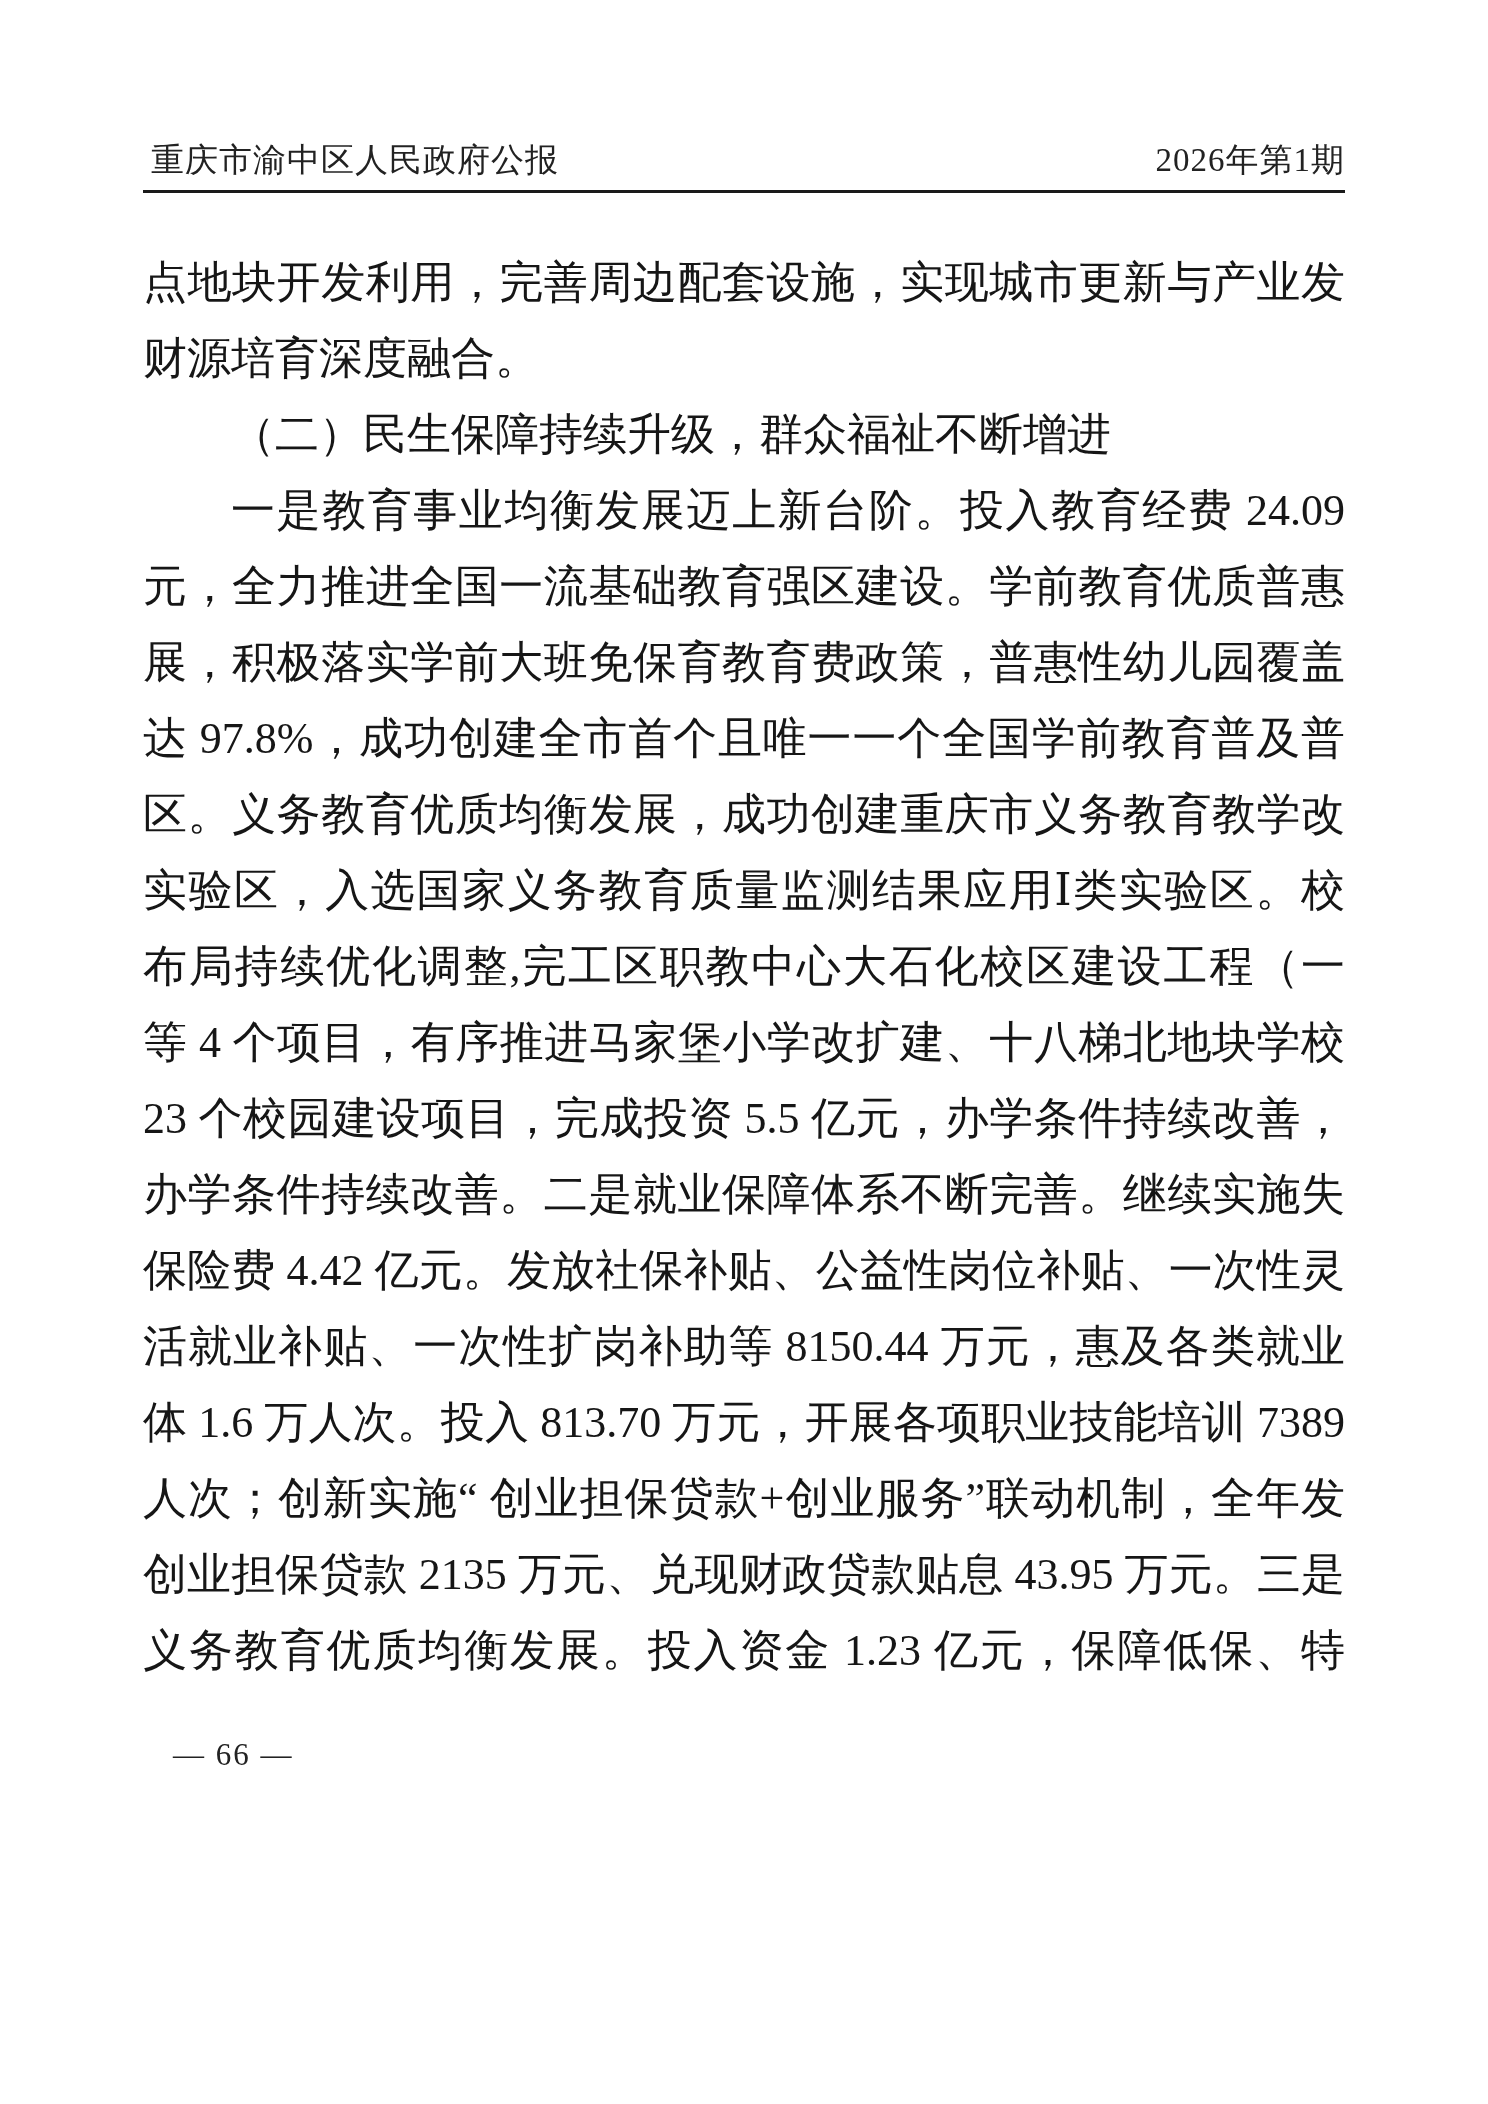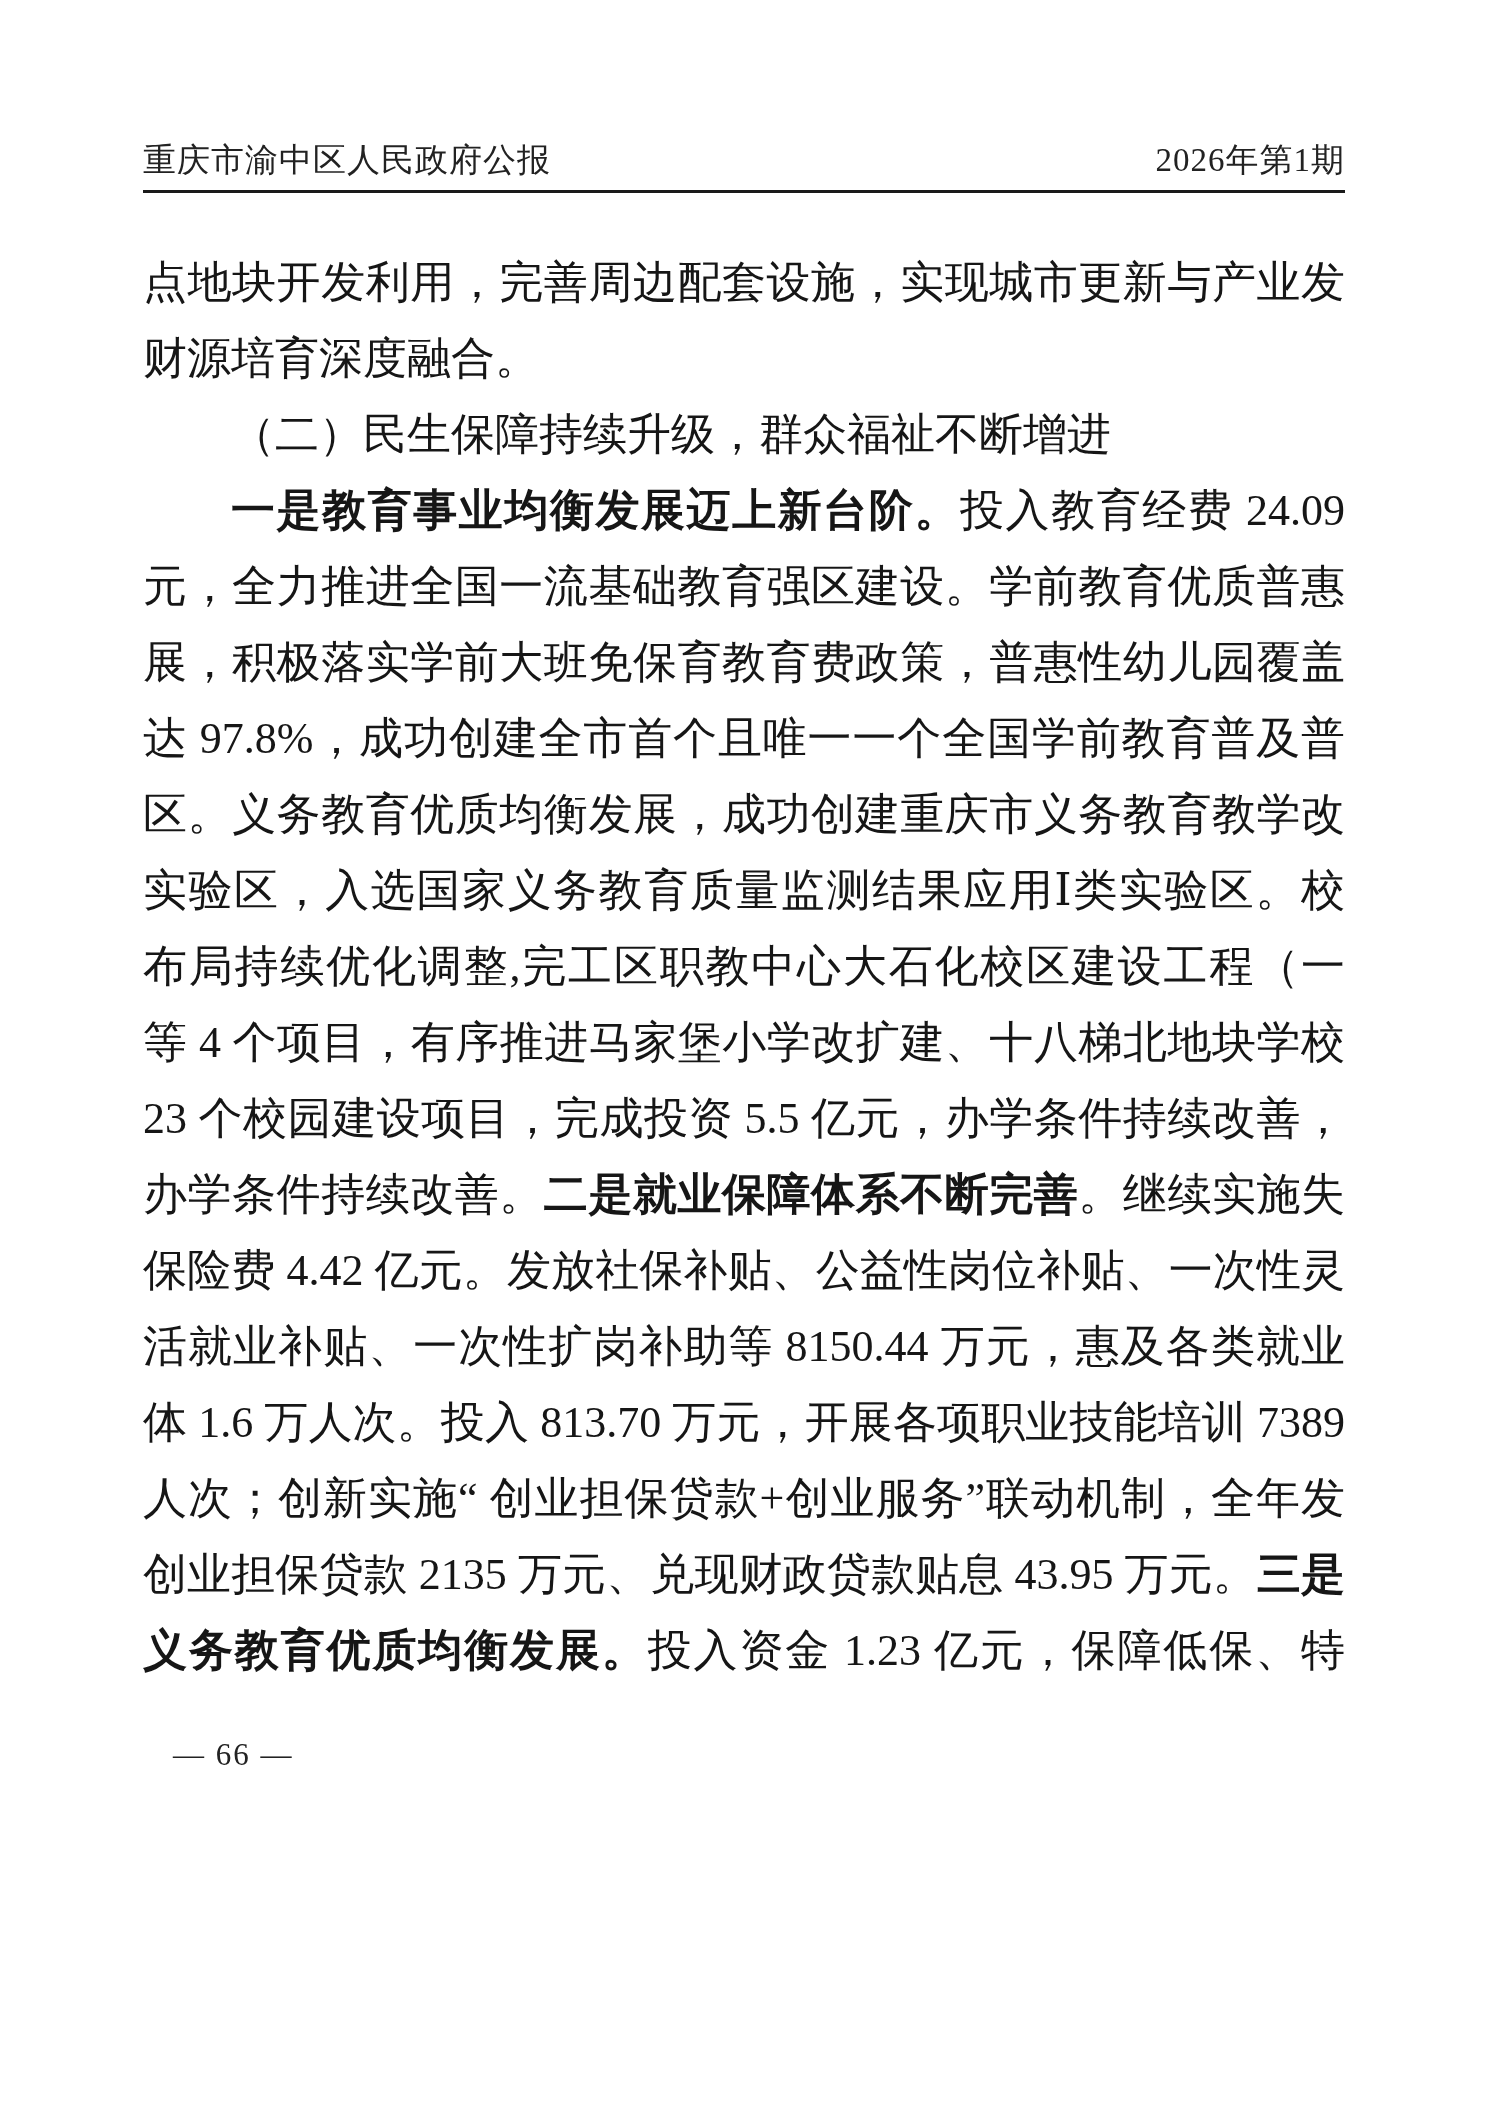--- a/index.html
+++ b/index.html
@@ -20,42 +20,42 @@
     padding-top: 140px;
     padding-bottom: 10px;
     display: flex;
     justify-content: space-between;
     align-items: flex-end;
     border-bottom: 3px solid #1a1a1a;
     font-size: 33px;
     line-height: 40px;
     color: #222222;
   }
-  .header .pub-title { letter-spacing: 1px; }
+  .header .pub-title { letter-spacing: 1px; margin-left: 8px; }
   .header .issue { letter-spacing: 1px; }
   .doc-body {
     margin-top: 52px;
   }
   .line {
     font-size: 44px;
     line-height: 76px;
     height: 76px;
     white-space: nowrap;
     color: #161616;
   }
   .line.justify {
     white-space: normal;
     text-align: justify;
     text-align-last: justify;
     text-justify: inter-character;
     overflow: hidden;
   }
   .line.indent { padding-left: 88px; }
   .line.indent.justify { text-indent: 88px; padding-left: 0; }
-  .line .bold { font-weight: 700; }
+  .line .bold { font-weight: 400; }
   .footer {
     margin-top: 48px;
     padding-left: 30px;
     font-size: 31px;
     color: #222222;
     letter-spacing: 2px;
   }
 </style>
 </head>
 <body>

